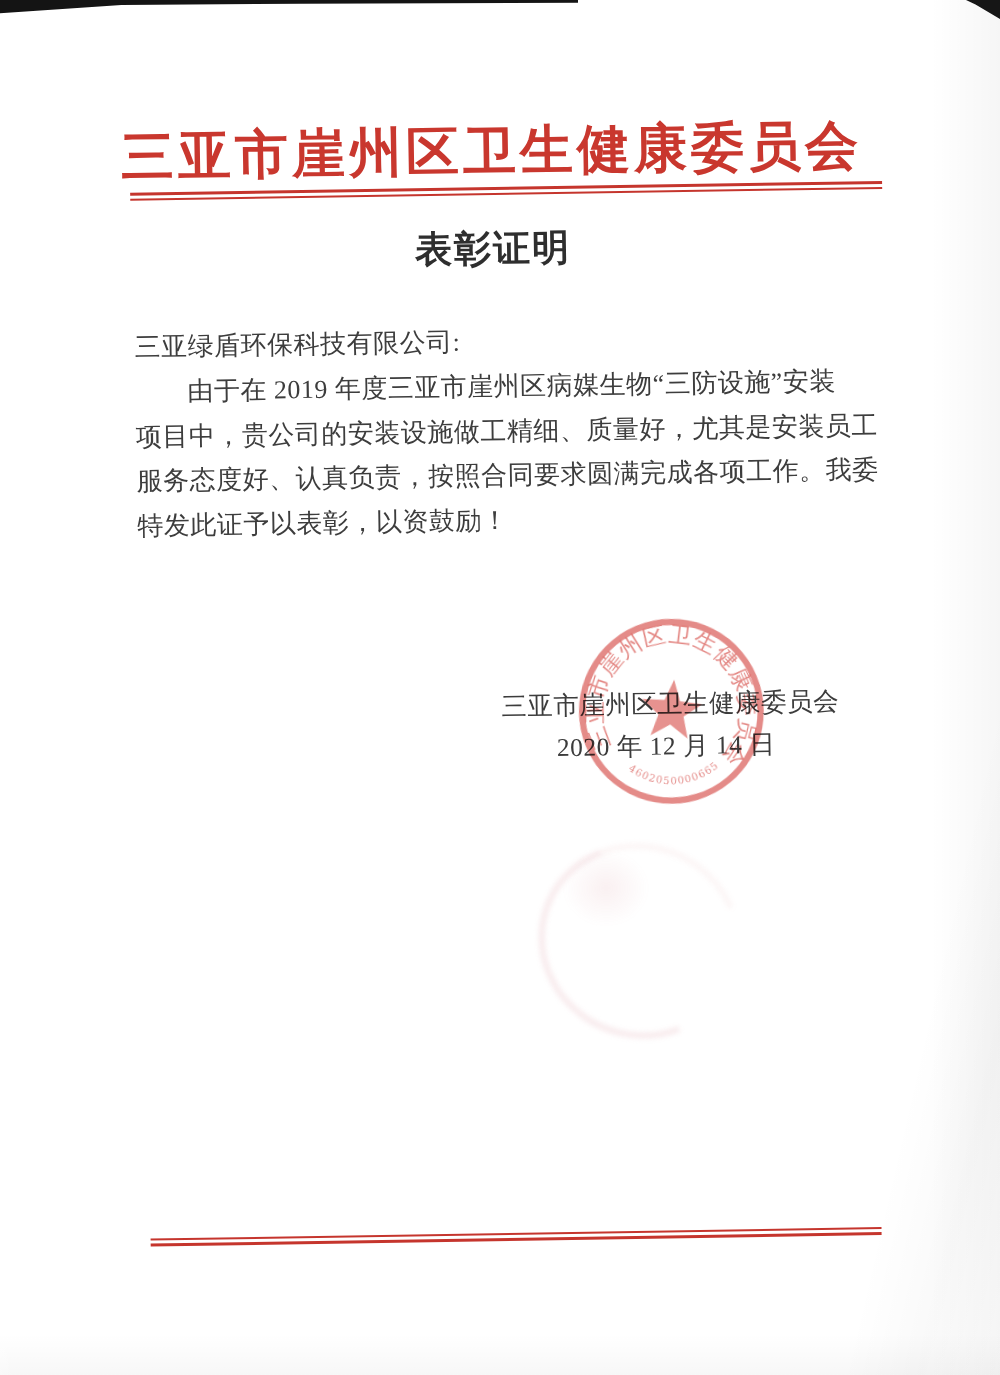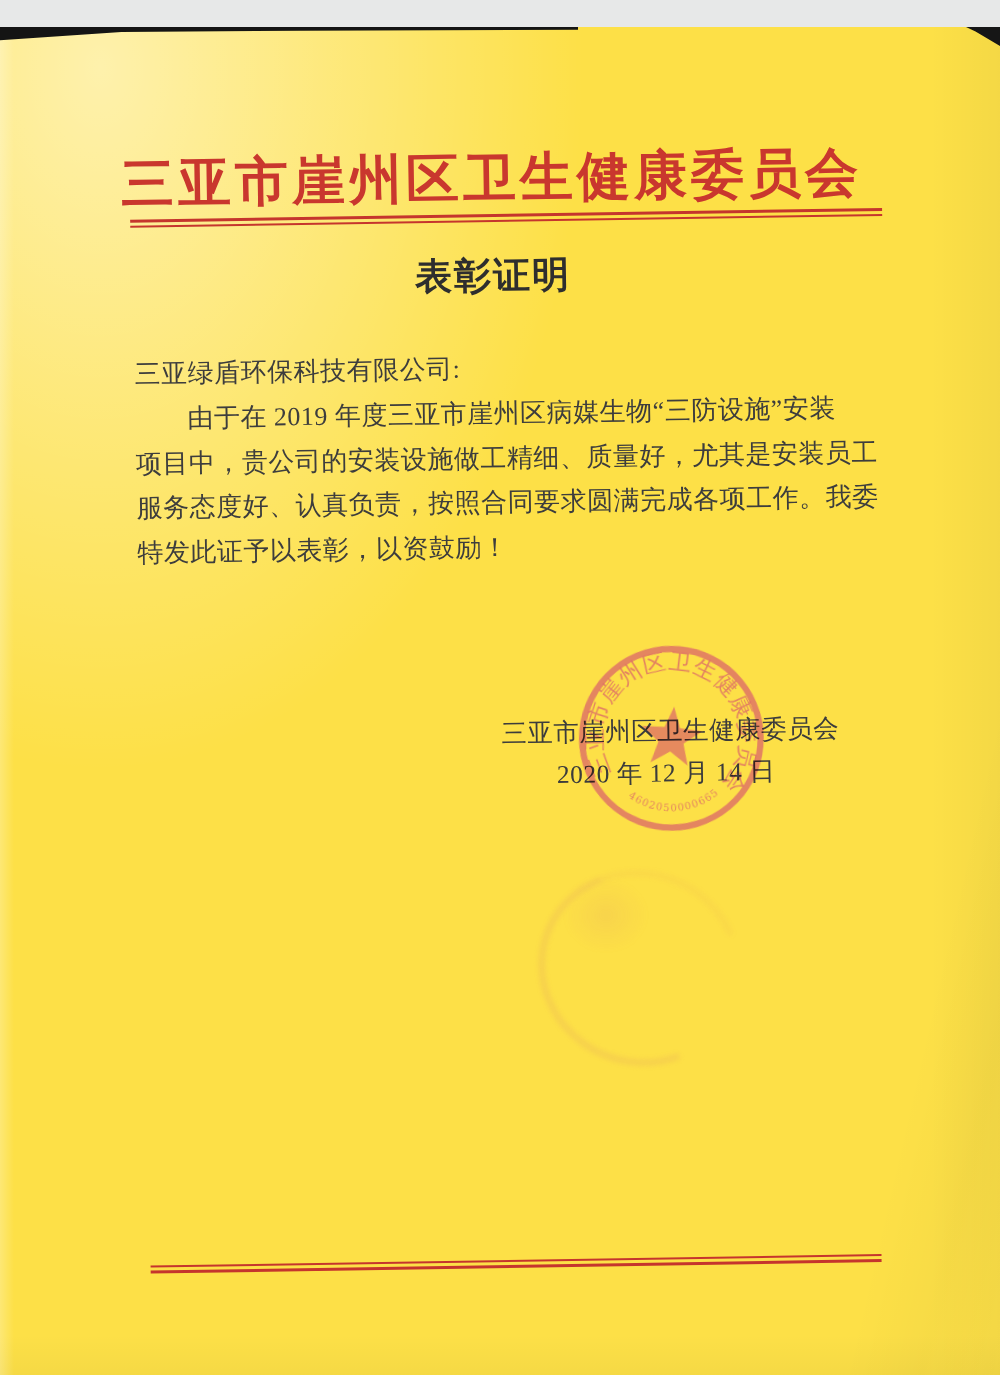--- a/index.html
+++ b/index.html
@@ -1,21 +1,21 @@
 <!DOCTYPE html>
 <html><head>
 <meta charset="utf-8">
 <style>
   html,body{margin:0;padding:0;}
   body{
     width:1000px;height:1375px;overflow:hidden;position:relative;
     background:#e7e8e8;
     font-family:"Liberation Serif","DejaVu Serif",serif;
   }
-  .page{position:absolute;inset:0;background:#fde047;margin-top:27px;}
+  .page{position:absolute;inset:0;background:#ffffff;}
   .page-shading{
     position:absolute;inset:0;pointer-events:none;
     background:
       radial-gradient(ellipse at 10% 3%, rgba(255,255,255,.55), rgba(255,255,255,0) 38%),
       linear-gradient(to right, rgba(255,255,255,.25) 0px, rgba(255,255,255,0) 14px),
       linear-gradient(to right, rgba(0,0,0,0) 93%, rgba(0,0,0,.035) 100%),
       linear-gradient(103deg, rgba(0,0,0,0) 88%, rgba(0,0,0,.025) 94%, rgba(0,0,0,0) 100%),
       linear-gradient(to bottom, rgba(0,0,0,0) 97%, rgba(0,0,0,.03) 100%);
   }
   .scan-edge-top-left{

